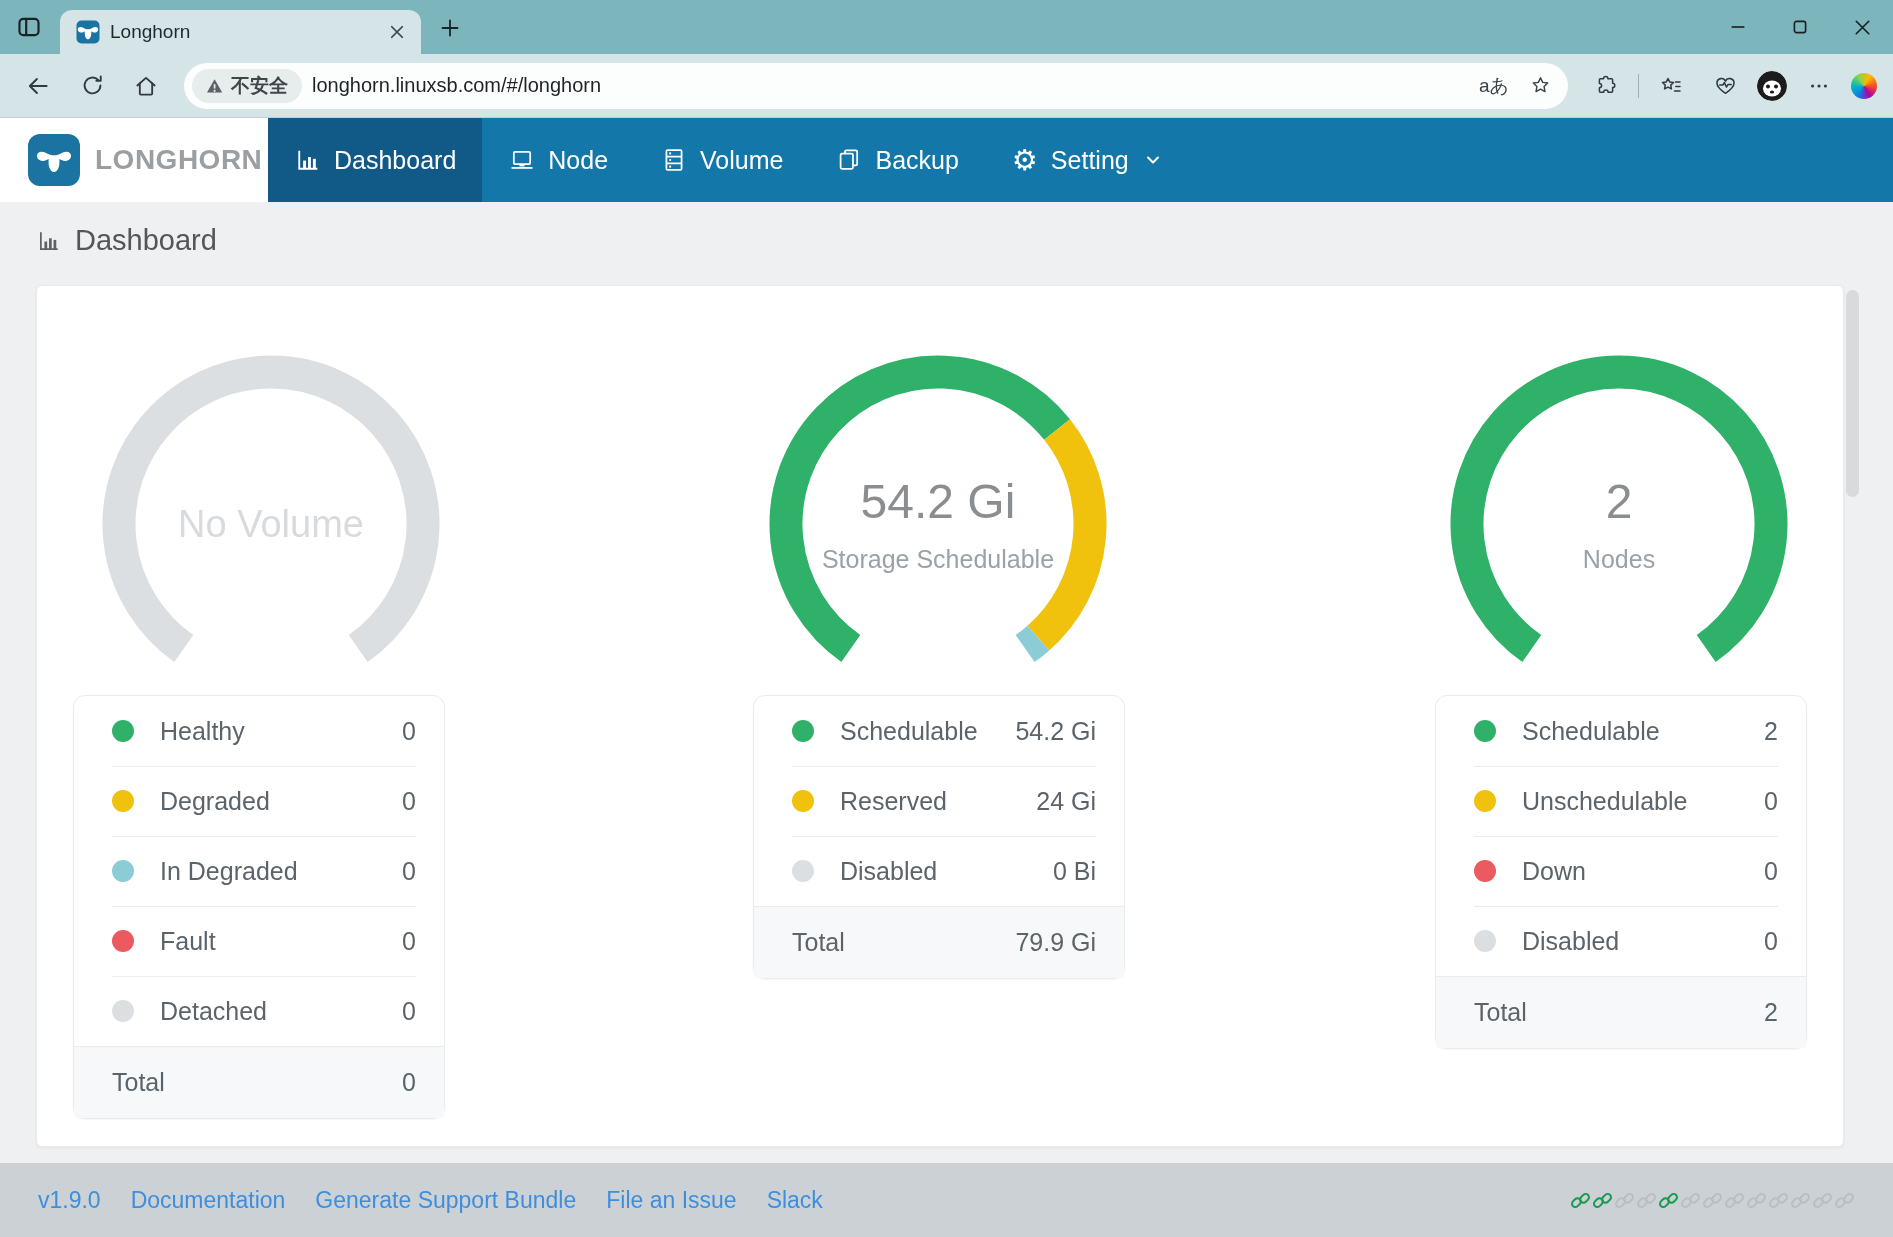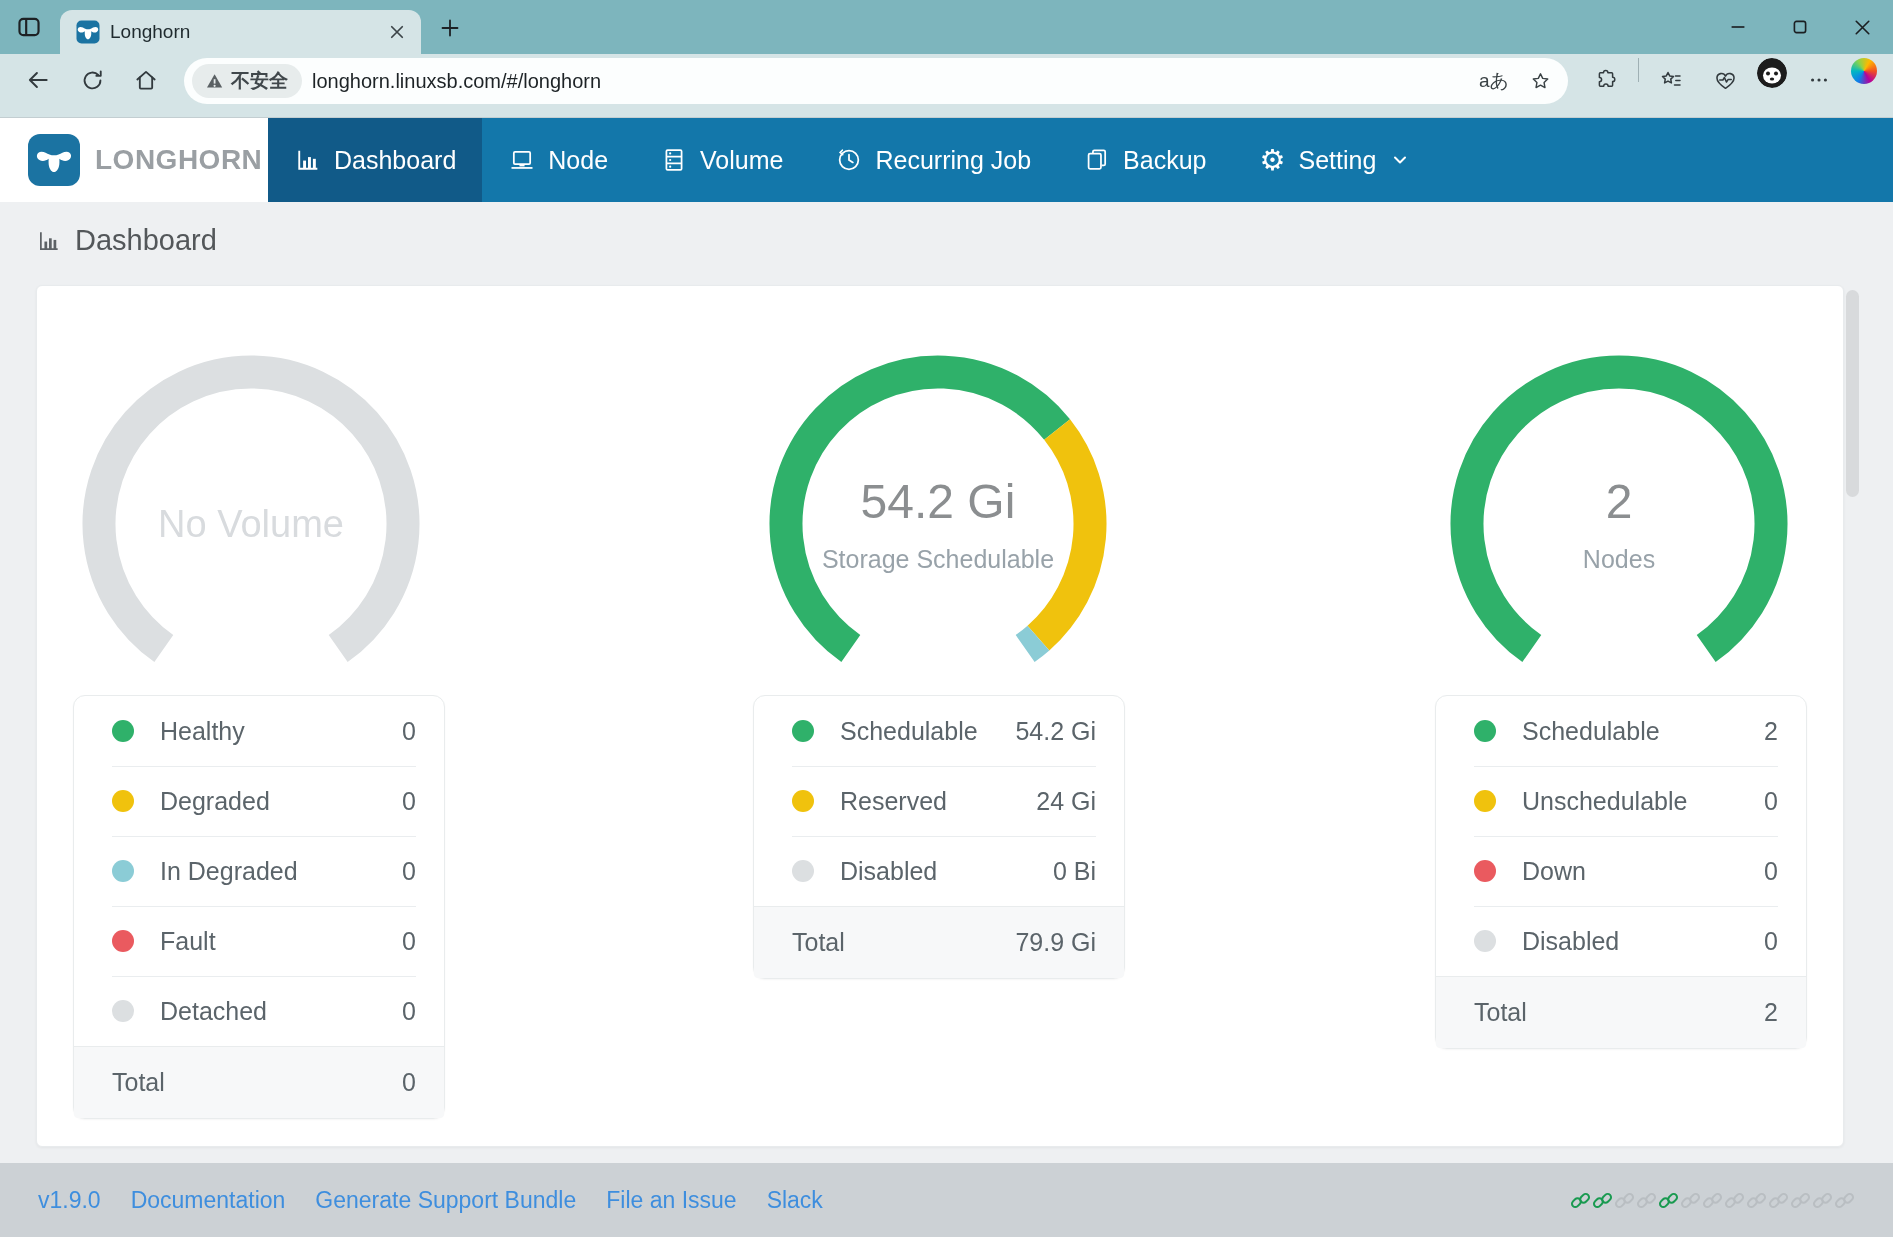--- a/index.html
+++ b/index.html
@@ -9,21 +9,21 @@
   
   .titlebar{position:absolute;top:0;left:0;width:100%;height:54px;background:#7db5bd;display:flex;align-items:flex-end}
   .tab-actions{width:38px;height:38px;margin:0 0 8px 10px;display:flex;align-items:center;justify-content:center;color:#1d2124}
   .tab{width:361px;height:44px;margin-left:12px;background:#d5e4e6;border-radius:12px 12px 0 0;display:flex;align-items:center;padding:0 10px 0 16px;gap:10px}
   .tab-title{flex:1;font-size:19px;color:#1f2a2e;white-space:nowrap;overflow:hidden}
   .tab-close{width:28px;height:28px;display:flex;align-items:center;justify-content:center;color:#3c4448;border-radius:50%}
   .new-tab{width:34px;height:34px;margin:0 0 9px 12px;display:flex;align-items:center;justify-content:center;color:#1d2124}
   .win-controls{position:absolute;right:0;top:0;height:54px;display:flex;align-items:center}
   .win-btn{width:62px;height:54px;display:flex;align-items:center;justify-content:center;color:#1b1f22}
 
-  .toolbar{position:absolute;top:54px;left:0;width:100%;height:64px;background:#d5e4e6;display:flex;align-items:flex-start;padding:4px 16px;gap:10px;border-bottom:1px solid #c3ced1}
+  .toolbar{position:absolute;top:54px;left:0;width:100%;height:64px;background:#d5e4e6;display:flex;align-items:center;padding:4px 16px;gap:10px;border-bottom:1px solid #c3ced1}
   .tbtn{width:44px;height:44px;min-width:44px;display:flex;align-items:center;justify-content:center;color:#323a3e;border-radius:50%}
   .address{flex:1;height:46px;background:#fcfefe;border-radius:23px;display:flex;align-items:center;padding:0 10px 0 8px;margin:0 6px;gap:10px}
   .sec-chip{height:34px;background:#e7ecec;border-radius:17px;display:flex;align-items:center;gap:8px;padding:0 14px;font-size:19px;font-weight:bold;color:#40474b;white-space:nowrap}
   .url{flex:1;font-size:20px;color:#1d2326;white-space:nowrap;overflow:hidden}
   .pill-btn{width:36px;height:36px;min-width:36px;display:flex;align-items:center;justify-content:center;color:#3a4245;border-radius:50%;font-size:19px}
   .tb-divider{width:1px;height:24px;background:#9fb0b4}
   .avatar{width:30px;height:30px;border-radius:50%;overflow:hidden}
   .copilot{width:26px;height:26px;border-radius:50%;background:conic-gradient(from 210deg,#0d7fe8,#00b7c3,#8bd44a,#ffb900,#f25022,#b4009e,#0d7fe8)}
 
   
@@ -223,30 +223,20 @@
             <path d="M5.5 9.2 h13 M5.5 14.9 h13"></path>
             <circle cx="8.7" cy="6.4" r="0.95" fill="currentColor" stroke="none"></circle>
             <circle cx="8.7" cy="12" r="0.95" fill="currentColor" stroke="none"></circle>
             <circle cx="8.7" cy="17.7" r="0.95" fill="currentColor" stroke="none"></circle>
           </svg>
         </span>
         <span class="nav-label">Volume</span>
       </div>
       <div class="nav-item">
         <span class="nav-icon">
-          <svg viewBox="0 0 24 24" fill="none" stroke="currentColor" stroke-width="1.5" stroke-linecap="round">
-            <circle cx="12" cy="12" r="8"></circle>
-            <path d="M12 7.4 V12 L15.3 14.1"></path>
-            <path d="M6.3 3.6 L4.4 5.6 L6.6 7.4" stroke-width="1.4"></path>
-          </svg>
-        </span>
-        <span class="nav-label">Recurring Job</span>
-      </div>
-      <div class="nav-item">
-        <span class="nav-icon">
           <svg viewBox="0 0 24 24" fill="none" stroke="currentColor" stroke-width="1.5" stroke-linejoin="round">
             <path d="M8.5 6.5 V5 a1.2 1.2 0 0 1 1.2 -1.2 h8.1 a1.2 1.2 0 0 1 1.2 1.2 v10.5 a1.2 1.2 0 0 1 -1.2 1.2 h-1.8"></path>
             <rect x="4.8" y="6.5" width="10.6" height="13" rx="1.2"></rect>
           </svg>
         </span>
         <span class="nav-label">Backup</span>
       </div>
       <div class="nav-item">
         <span class="nav-icon">
           <span class="gear-glyph">⚙</span>
@@ -268,21 +258,21 @@
         <rect x="7.8" y="12.5" width="2.5" height="7" fill="currentColor" stroke="none"></rect>
         <rect x="12" y="9.5" width="2.5" height="10" fill="currentColor" stroke="none"></rect>
         <rect x="16.2" y="11" width="2.5" height="8.5" fill="currentColor" stroke="none"></rect>
       </svg>
   </span>
   <span>Dashboard</span>
 </div>
 
 <div class="card">
 
-  <div class="gauge" style="left:24px">
+  <div class="gauge" style="left:44px">
     <svg viewBox="0 0 380 380">
         <path d="M 102.82 314.51 A 152 152 0 1 1 277.18 314.51" stroke="#dcdfe1" stroke-width="33" fill="none"></path>
       </svg>
     <div class="gauge-center">
       <div class="gauge-placeholder">No Volume</div>
     </div>
   </div>
   <div class="gauge" style="left:711px">
     <svg viewBox="0 0 380 380">
         <path d="M 102.82 314.51 A 152 152 0 1 1 309.12 95.58" stroke="#2fb16a" stroke-width="33" fill="none"></path>

